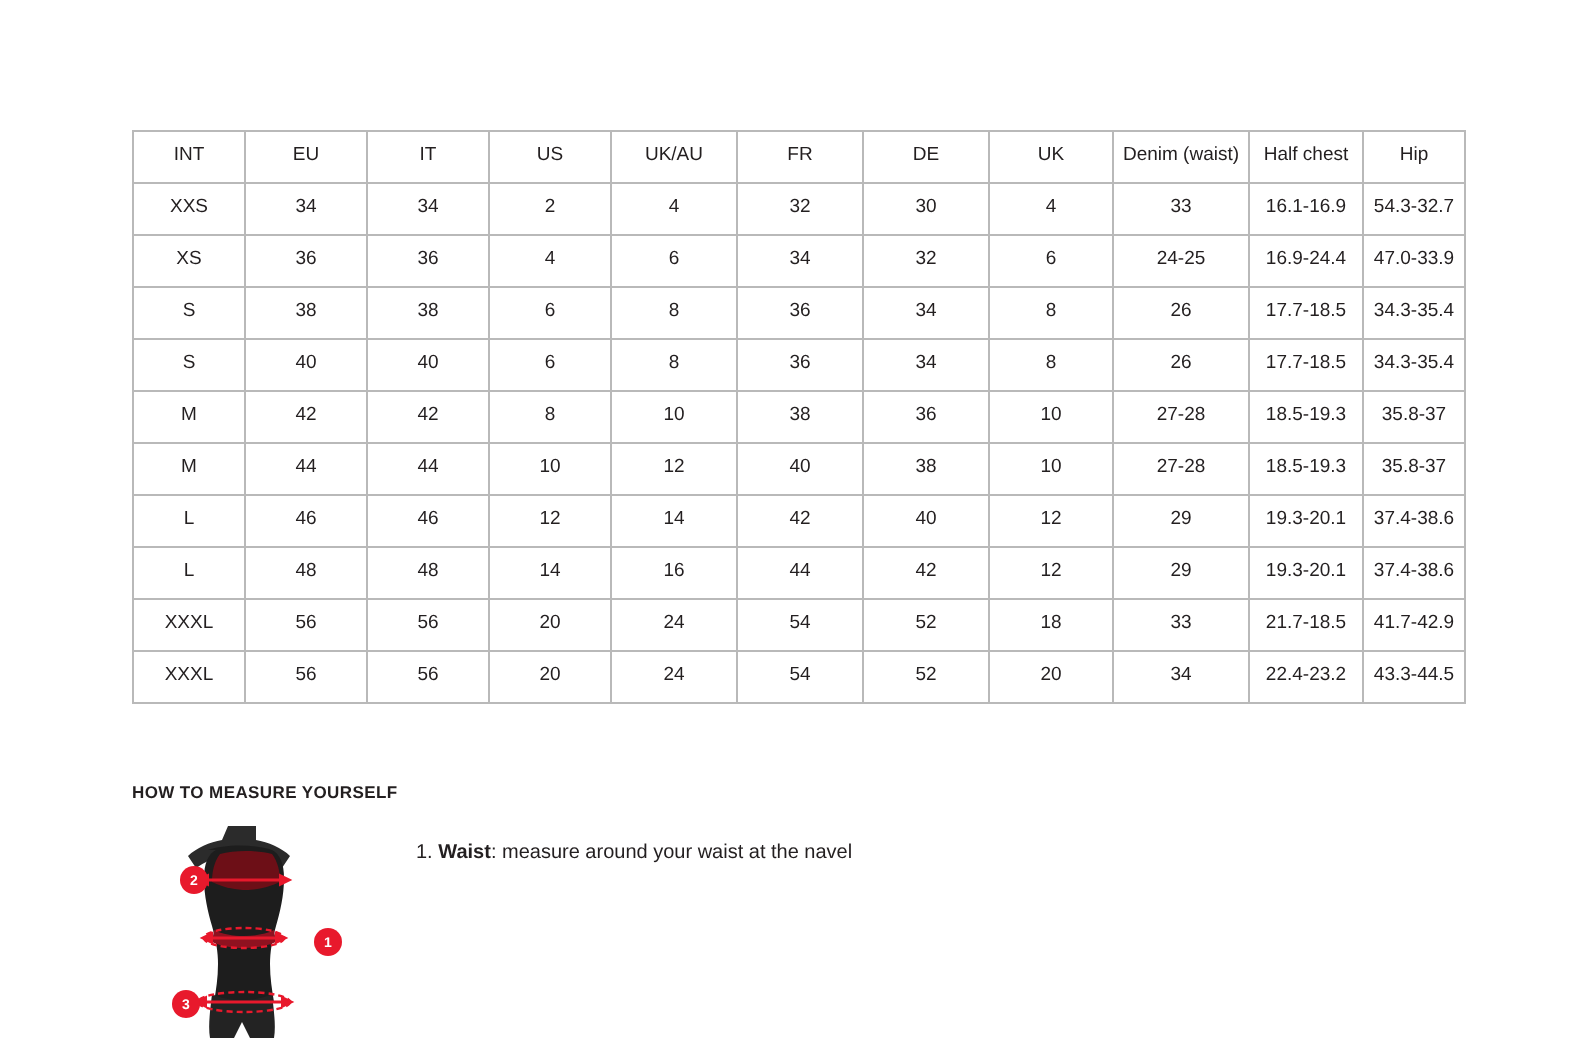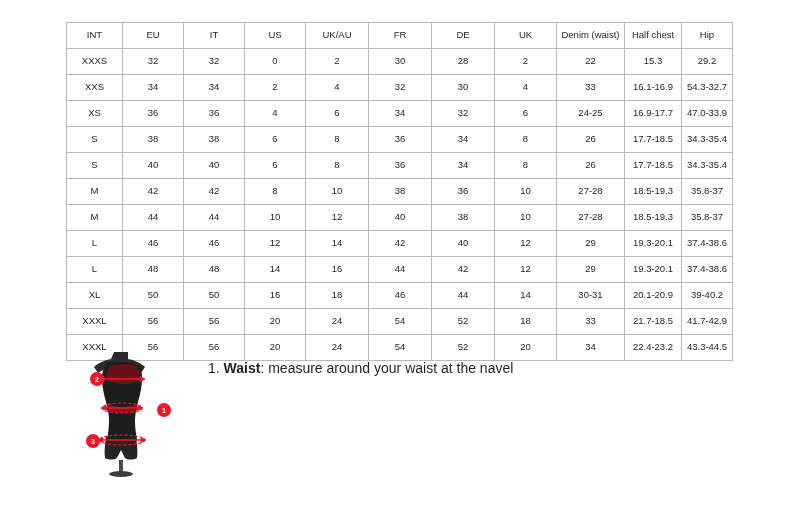--- a/index.html
+++ b/index.html
@@ -12,20 +12,21 @@
     height: 519px;
     font-family: "Liberation Sans", sans-serif;
     color: #231f20;
     position: relative;
     overflow: hidden;
   }
   .page {
     position: relative;
     width: 798px;
     height: 430px;
+    margin-top: 43px;
   }
   
   .size-table-wrap {
     position: absolute;
     left: 66px;
     top: 22px;
     width: 666px;
   }
   table.size-table {
     border-collapse: collapse;
@@ -92,21 +93,21 @@
   .figure-svg {
     position: absolute;
     left: 0;
     top: 0;
   }
   .notes {
     margin-left: 24px;
     padding-top: 12px;
   }
   .note {
-    font-size: 14px;
+    font-size: 10px;
     color: #231f20;
     margin-bottom: 13px;
     line-height: 1.2;
   }
   .note b { font-weight: bold; }
   .marker-num {
     font-size: 7px;
     font-weight: bold;
     fill: #ffffff;
   }
@@ -141,33 +142,20 @@
           <th>FR</th>
           <th>DE</th>
           <th>UK</th>
           <th>Denim (waist)</th>
           <th>Half chest</th>
           <th>Hip</th>
         </tr>
       </thead>
       <tbody>
         <tr>
-          <td>XXXS</td>
-          <td>32</td>
-          <td>32</td>
-          <td>0</td>
-          <td>2</td>
-          <td>30</td>
-          <td>28</td>
-          <td>2</td>
-          <td class="left-pad">22</td>
-          <td class="left-pad">15.3</td>
-          <td class="left-pad">29.2</td>
-        </tr>
-        <tr>
           <td>XXS</td>
           <td>34</td>
           <td>34</td>
           <td>2</td>
           <td>4</td>
           <td>32</td>
           <td>30</td>
           <td>4</td>
           <td class="left-pad">33</td>
           <td class="left-pad">16.1-16.9</td>
@@ -176,21 +164,21 @@
         <tr>
           <td>XS</td>
           <td>36</td>
           <td>36</td>
           <td>4</td>
           <td>6</td>
           <td>34</td>
           <td>32</td>
           <td>6</td>
           <td class="left-pad">24-25</td>
-          <td class="left-pad">16.9-17.7</td>
+          <td class="left-pad">16.9-24.4</td>
           <td class="left-pad">47.0-33.9</td>
         </tr>
         <tr>
           <td>S</td>
           <td>38</td>
           <td>38</td>
           <td>6</td>
           <td>8</td>
           <td>36</td>
           <td>34</td>
@@ -258,33 +246,20 @@
           <td>14</td>
           <td>16</td>
           <td>44</td>
           <td>42</td>
           <td>12</td>
           <td class="left-pad">29</td>
           <td class="left-pad">19.3-20.1</td>
           <td class="left-pad">37.4-38.6</td>
         </tr>
         <tr>
-          <td>XL</td>
-          <td>50</td>
-          <td>50</td>
-          <td>16</td>
-          <td>18</td>
-          <td>46</td>
-          <td>44</td>
-          <td>14</td>
-          <td class="left-pad">30-31</td>
-          <td class="left-pad">20.1-20.9</td>
-          <td class="left-pad">39-40.2</td>
-        </tr>
-        <tr>
           <td>XXXL</td>
           <td>56</td>
           <td>56</td>
           <td>20</td>
           <td>24</td>
           <td>54</td>
           <td>52</td>
           <td>18</td>
           <td class="left-pad">33</td>
           <td class="left-pad">21.7-18.5</td>
@@ -301,20 +276,21 @@
           <td>20</td>
           <td class="left-pad">34</td>
           <td class="left-pad">22.4-23.2</td>
           <td class="left-pad">43.3-44.5</td>
         </tr>
       </tbody>
     </table>
   </div>
 
   <div class="measure-section">
+    <div class="measure-title">HOW TO MEASURE YOURSELF</div>
 
     <div class="measure-body">
 
       <div class="figure-box">
         <svg class="figure-svg" width="118" height="130" viewBox="0 0 118 130">
 
           <g>
 
             <path d="M48 4 h14 v7 c6 1 13 4 17 8 l-4 6 c-4 -3 -9 -5 -13 -6 l-17 0 c-4 1 -9 3 -13 6 l-4 -6 c4 -4 11 -7 17 -8 z" fill="#2b2b2b"></path>
 

